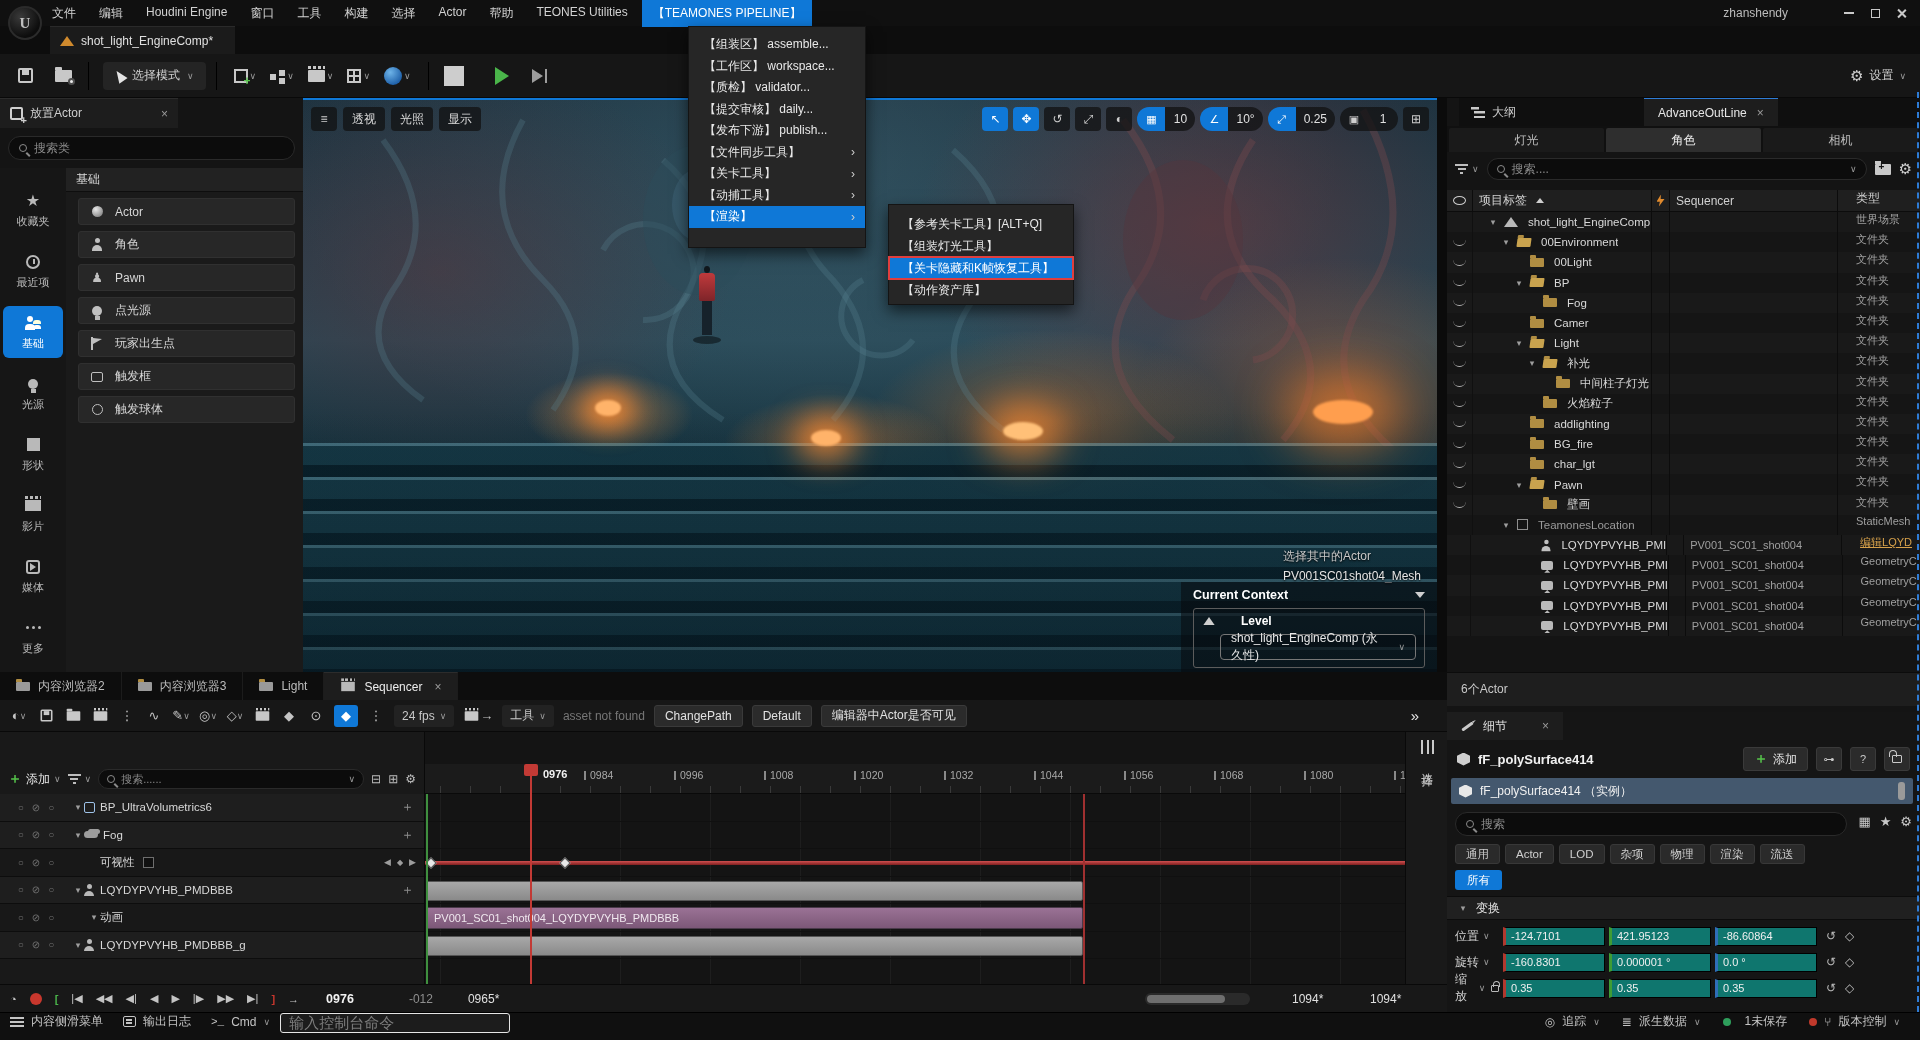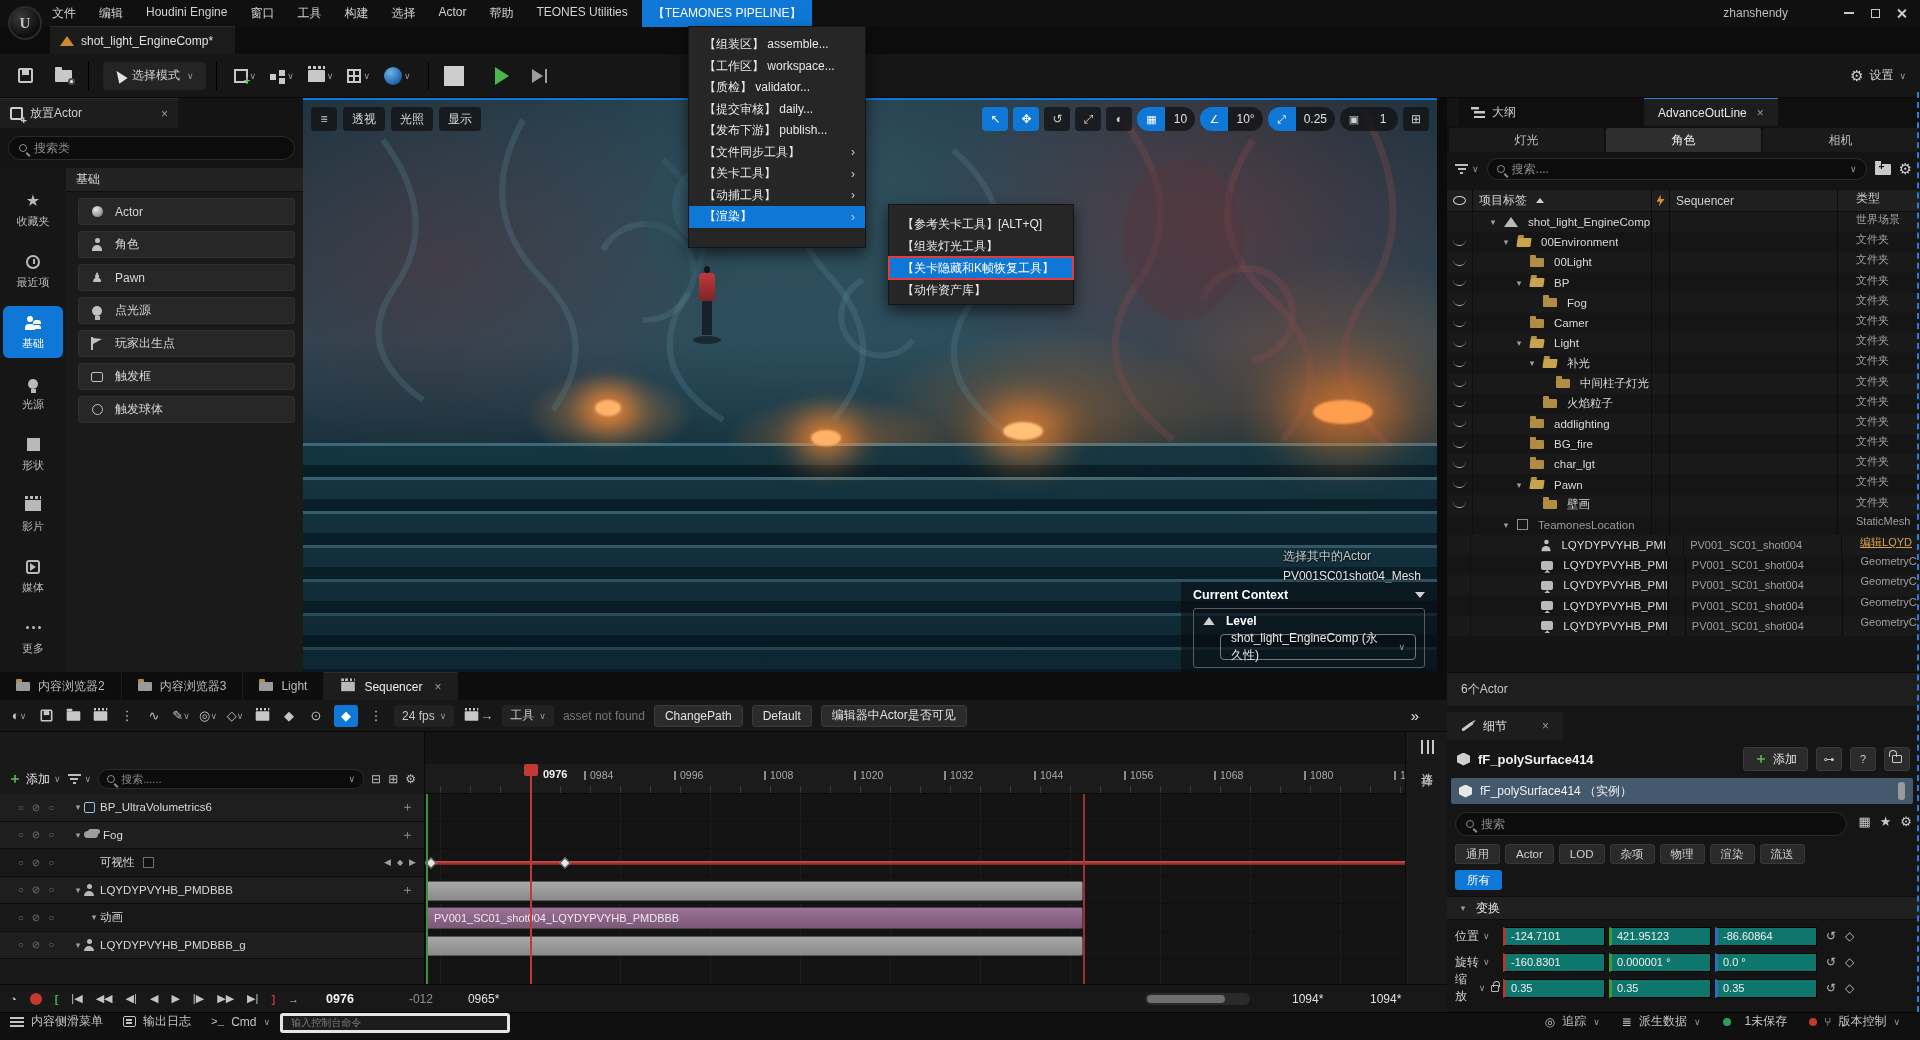--- a/index.html
+++ b/index.html
@@ -131,21 +131,21 @@
   .snap-group{display:flex;height:24px;border-radius:12px;overflow:hidden}
   .snap-group .ic{width:28px;display:flex;align-items:center;justify-content:center;background:#0f78d7;color:#fff;font-size:11px}
   .snap-group .ic.off{background:rgba(18,18,18,.75);color:#cfcfcf}
   .snap-group .val{min-width:30px;display:flex;align-items:center;justify-content:center;background:rgba(18,18,18,.75);color:#e0e0e0;padding:0 8px;font-size:12px}
   #vp-overlay-text{position:absolute;right:16px;top:448px;text-align:left;color:#c9c9c9;text-shadow:0 1px 2px #000}
   #vp-overlay-text .l2{color:#e6e6e6;margin-top:4px}
   #ctx-panel{position:absolute;right:0;left:878px;top:482px;bottom:0;background:rgba(8,10,12,.55);padding:6px 12px}
   #ctx-panel .hdr{display:flex;align-items:center;color:#fff;font-weight:bold;font-size:12.5px}
   #ctx-panel .hdr .tri{margin-left:auto;width:0;height:0;border-left:5px solid transparent;border-right:5px solid transparent;border-top:6px solid #cfcfcf}
   #ctx-box{margin-top:6px;border:1px solid #5c5c5c;border-radius:3px;padding:5px 8px}
-  #ctx-box .lv{display:flex;align-items:center;gap:10px;color:#fff;font-weight:bold}
+  #ctx-box .lv{display:flex;align-items:center;gap:25px;color:#fff;font-weight:bold}
   #ctx-dd{margin:6px 0 2px 18px;border:1px solid #777;border-radius:4px;height:26px;display:flex;align-items:center;padding:0 10px;color:#e8e8e8;gap:10px;justify-content:space-between}
 
   
   #rightpanel{position:absolute;left:1447px;top:98px;width:473px;height:914px;background:#141414}
   #rightpanel::after{content:"";position:absolute;right:1px;top:-6px;bottom:0;border-right:2px dashed #2e7cd6;pointer-events:none}
   #outl-tabs{position:absolute;left:12px;top:0;width:100%;height:28px;background:#0f0f0f;display:flex;align-items:flex-start}
   #outl-tab-left{display:flex;align-items:center;gap:7px;padding:0 12px;color:#c9c9c9;height:100%}
   .ci-outl{width:14px;height:11px;background:linear-gradient(#c9c9c9,#c9c9c9) 0 0/8px 2.5px no-repeat,linear-gradient(#c9c9c9,#c9c9c9) 3px 4.5px/11px 2.5px no-repeat,linear-gradient(#c9c9c9,#c9c9c9) 3px 9px/11px 2.5px no-repeat}
   #outl-tab-active{margin-left:116px;height:100%;background:#1d1d1d;border-top:1px solid #2e7cd6;display:flex;align-items:center;gap:10px;padding:0 14px;color:#e6e6e6}
   #outl-tab-active .x{color:#9a9a9a}
@@ -286,21 +286,21 @@
   .ci-lock-open{width:10px;height:8px;border:1.6px solid #c9c9c9;border-radius:1px;position:relative}
   .ci-lock-open::before{content:"";position:absolute;left:-4px;top:-6px;width:6px;height:6px;border:1.6px solid #c9c9c9;border-bottom:none;border-radius:4px 4px 0 0}
 
   
   #statusbar{position:absolute;left:0;top:1012px;width:1920px;height:28px;background:#101010;border-top:1px solid #000;display:flex;align-items:flex-start;gap:10px;padding:0 10px;color:#c4c4c4}
   .sb-item{display:flex;align-items:center;gap:7px}
   .ci-ham{width:14px;height:10px;background:linear-gradient(#c4c4c4,#c4c4c4) 0 0/14px 2px no-repeat,linear-gradient(#c4c4c4,#c4c4c4) 0 4px/14px 2px no-repeat,linear-gradient(#c4c4c4,#c4c4c4) 0 8px/14px 2px no-repeat}
   .ci-log{width:13px;height:11px;border:1.6px solid #c4c4c4;border-radius:2px;position:relative}
   .ci-log::after{content:"";position:absolute;left:2px;top:2px;width:6px;height:1.6px;background:#c4c4c4;box-shadow:0 3px 0 #c4c4c4}
   .ci-cmd{color:#c4c4c4;font-family:"Liberation Mono",monospace;font-size:11px}
-  #console-input{width:230px;height:20px;background:#1c1c1c;border:3px solid #e5e5e5;border-radius:3px;display:flex;align-items:center;padding:0 8px;color:#7c7c7c;font-size:10px}
+  #console-input{width:230px;height:20px;background:#1c1c1c;border:1px solid #e5e5e5;border-radius:3px;display:flex;align-items:center;padding:0 8px;color:#7c7c7c;font-size:15px}
   #sb-right{margin-left:auto;display:flex;align-items:center;gap:22px;padding-right:10px}
   .dot{width:8px;height:8px;border-radius:50%}
 
   
   #pipe-menu{position:absolute;left:688px;top:26px;width:178px;height:222px;background:#262626;border:1px solid #141414;box-shadow:0 6px 14px rgba(0,0,0,.6);z-index:50;padding-top:7px}
   .pmi{height:21.5px;display:flex;align-items:center;padding:0 10px 0 15px;color:#e8e8e8;font-size:12px;white-space:nowrap}
   .pmi .arr{margin-left:auto;color:#cfcfcf;font-size:12px}
   .pmi.hl{background:#0f78d7;color:#fff}
   #pipe-submenu{position:absolute;left:888px;top:204px;width:186px;height:101px;background:#262626;border:1px solid #141414;box-shadow:0 6px 14px rgba(0,0,0,.6);z-index:50;padding-top:8px}
   .smi{height:22px;display:flex;align-items:center;padding:0 10px 0 13px;color:#e8e8e8;font-size:12px;white-space:nowrap;position:relative}

